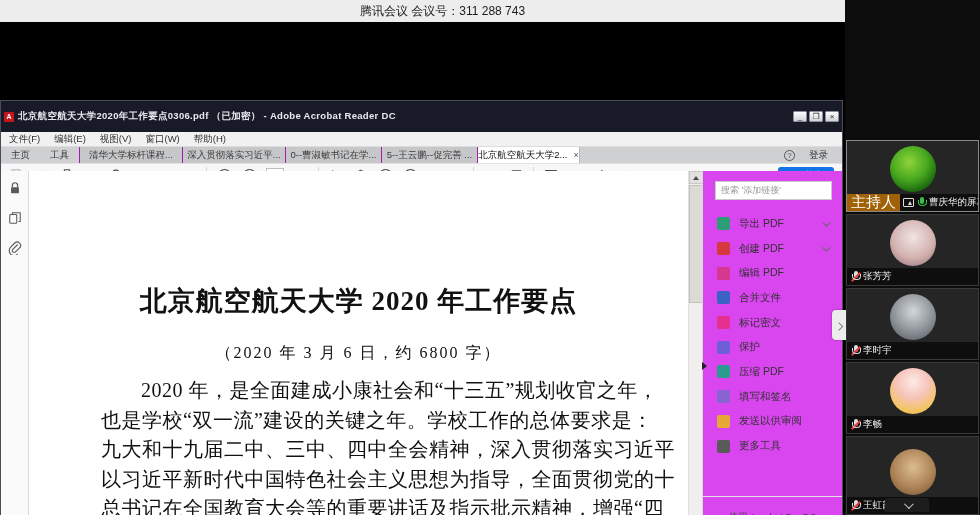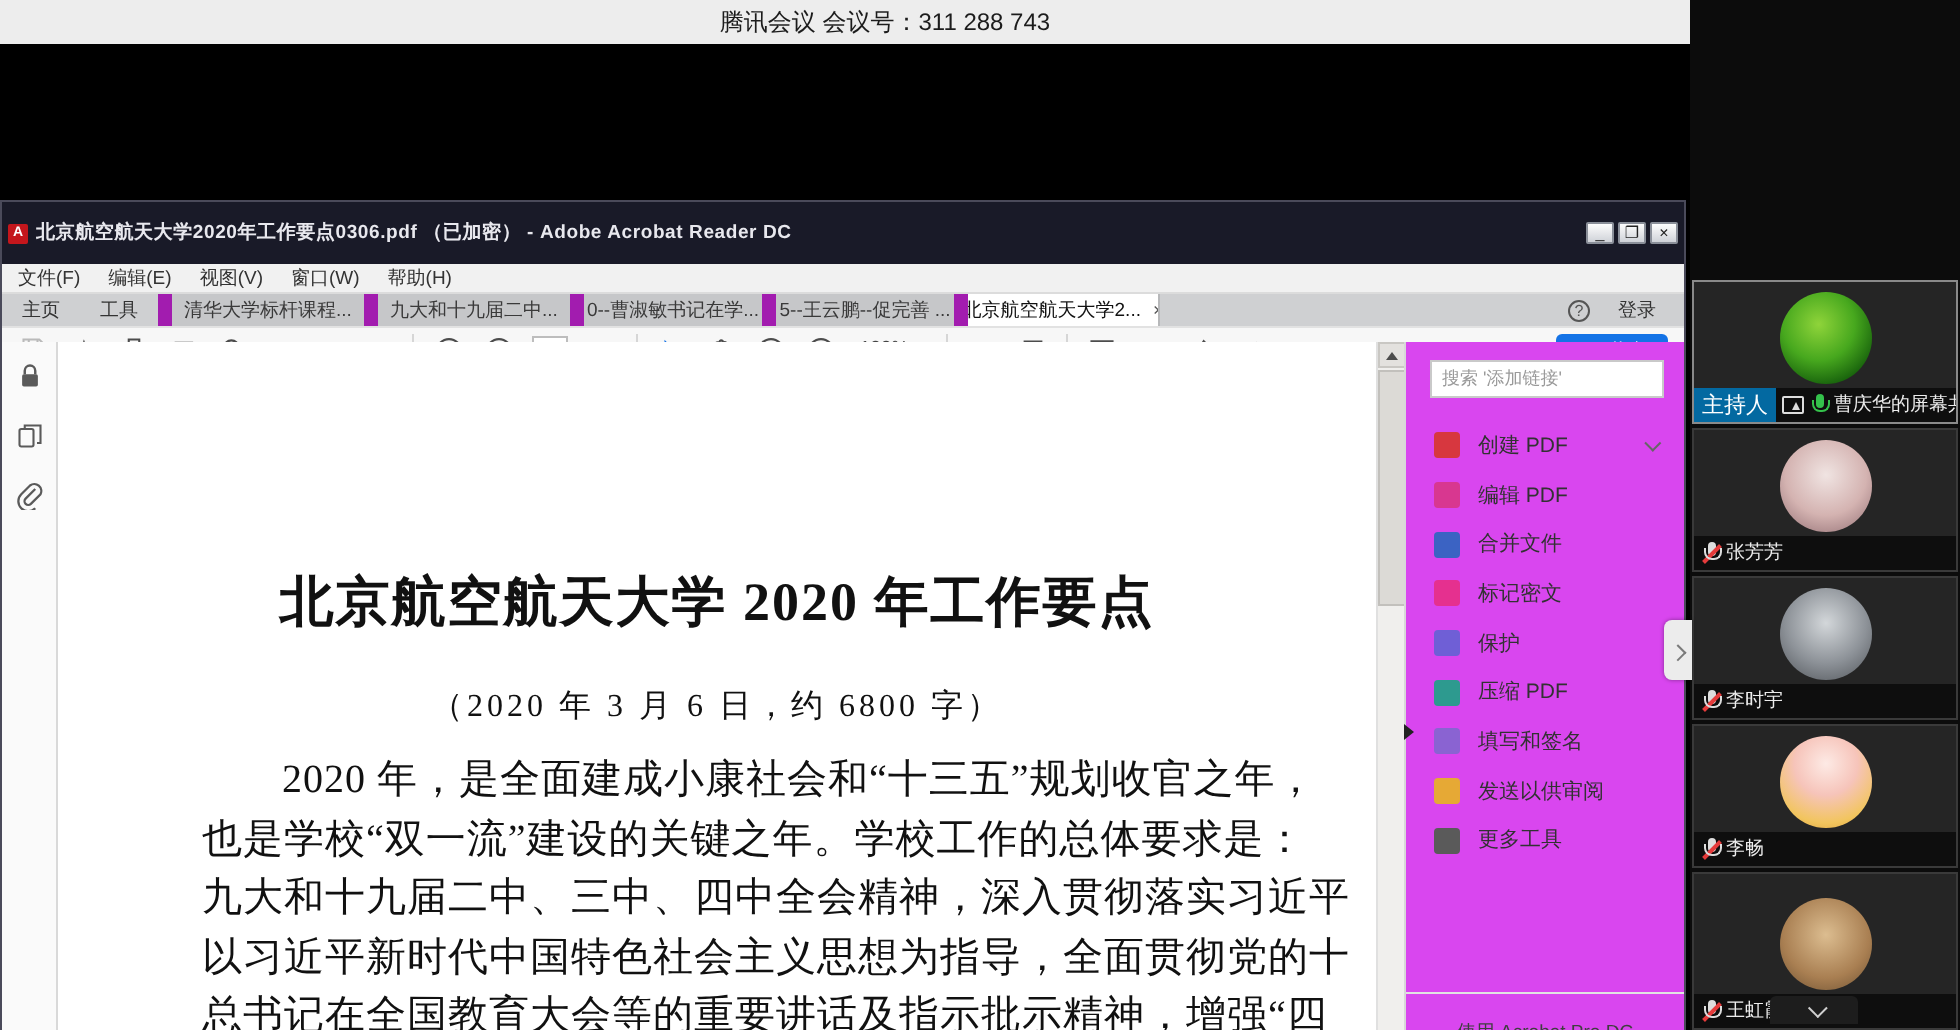--- a/index.html
+++ b/index.html
@@ -31,21 +31,21 @@
     color:#222; display:flex; align-items:center; justify-content:center; }
 
   .menubar { height:15px; background:#f1f1f1; border-bottom:1px solid #dcdcdc;
     display:flex; align-items:center; gap:14px; padding:0 8px; font-size:9.5px; color:#333; }
 
   
   .tabbar { height:16px; background:#cfd0d2; display:flex; align-items:stretch;
     font-size:9.5px; color:#333; }
   .navtab { padding:0 10px; display:flex; align-items:center; }
   .doctab { width:103px; display:flex; align-items:center; justify-content:center;
-    border-left:7px solid #a21caf; background:#c6c7c9; color:#3a3a3a;
+    border-left:1px solid #a21caf; background:#c6c7c9; color:#3a3a3a;
     white-space:nowrap; overflow:hidden; padding:0 6px; }
   .doctab.small { width:96px; }
   .doctab.active { background:#ffffff; color:#111; border-right:1px solid #b7b8ba; }
   .doctab .close { margin-left:6px; color:#555; font-size:9px; }
   .tab-right { margin-left:auto; display:flex; align-items:center; gap:14px; padding-right:14px; }
   .helpcirc { width:11px; height:11px; border:1px solid #555; border-radius:50%;
     font-size:8px; display:flex; align-items:center; justify-content:center; color:#555; }
 
   
   .toolbar { height:24px; background:#f7f7f7; border-top:1px solid #e2e2e2;
@@ -121,21 +121,21 @@
     width:46px; height:46px; border-radius:50%; }
   .av-clover { background:radial-gradient(circle at 42% 35%, #8fd43a 0%, #47a81e 45%, #17610c 78%, #0a2e06 100%); }
   .av-fang  { background:radial-gradient(circle at 50% 38%, #f0e4e2 0%, #d4b3b1 55%, #8e6b70 100%); }
   .av-shiyu { background:radial-gradient(circle at 50% 38%, #d3d7da 0%, #8d9298 55%, #4e5257 100%); }
   .av-chang { background:radial-gradient(circle at 50% 30%, #fdeae5 0%, #f6c4ba 40%, #f2c55e 75%, #d99b3a 100%); }
   .av-cat   { background:radial-gradient(circle at 50% 40%, #dcbd90 0%, #a97f52 60%, #6b4f31 100%); }
   .namebar { position:absolute; left:0; right:0; bottom:0; height:17px;
     background:rgba(8,8,8,.78); display:flex; align-items:center; gap:3px;
     padding:0 4px 0 0; color:#ececec; font-size:9.5px; white-space:nowrap; overflow:hidden; }
   .namebar.pad { padding-left:4px; }
-  .hostbadge { height:17px; background:#0369a1; color:#fff; font-size:11px;
+  .hostbadge { height:17px; background:#a16207; color:#fff; font-size:15px;
     display:flex; align-items:center; padding:0 4px; flex:0 0 auto; }
   .ico-share-screen { width:11px; height:9px; border:1px solid #ddd; border-radius:1px;
     position:relative; flex:0 0 auto; }
   .ico-share-screen::after { content:""; position:absolute; left:3.5px; top:1.5px;
     width:0; height:0; border-left:2px solid transparent; border-right:2px solid transparent;
     border-bottom:4px solid #ddd; }
   .mic { position:relative; width:9px; height:12px; flex:0 0 auto; }
   .mic::before { content:""; position:absolute; left:2.5px; top:0; width:4px; height:7px;
     border-radius:2px; background:#ddd; }
   .mic::after { content:""; position:absolute; left:1px; top:3px; width:7px; height:5px;
@@ -183,21 +183,21 @@
       <span>编辑(E)</span>
       <span>视图(V)</span>
       <span>窗口(W)</span>
       <span>帮助(H)</span>
     </div>
 
     <div class="tabbar">
       <span class="navtab">主页</span>
       <span class="navtab">工具</span>
       <span class="doctab">清华大学标杆课程...</span>
-      <span class="doctab">九大和十九届二中...</span>
+      <span class="doctab">深入贯彻落实习近平...</span>
       <span class="doctab small">0--曹淑敏书记在学...</span>
       <span class="doctab small">5--王云鹏--促完善 ...</span>
       <span class="doctab active">
         <span>北京航空航天大学2...</span>
         <span class="close">×</span>
       </span>
       <span class="tab-right">
         <span class="helpcirc">?</span>
         <span>登录</span>
       </span>
@@ -350,20 +350,25 @@
         <span class="scroll-thumb"></span>
       </div>
 
       <div class="rightpanel">
         <span class="panel-handle">
             <i></i>
           </span>
         <input class="searchbox" placeholder="搜索 '添加链接'" style="">
         <div class="toollist">
           <div class="toolrow">
+            <span class="toolico" style="background: rgb(45, 157, 120);"></span>
+            <span>导出 PDF</span>
+            <span class="chev"></span>
+          </div>
+          <div class="toolrow">
             <span class="toolico" style="background: rgb(215, 55, 63);"></span>
             <span>创建 PDF</span>
             <span class="chev"></span>
           </div>
           <div class="toolrow">
             <span class="toolico" style="background: rgb(216, 55, 144);"></span>
             <span>编辑 PDF</span>
           </div>
           <div class="toolrow">
             <span class="toolico" style="background: rgb(59, 99, 195);"></span>

